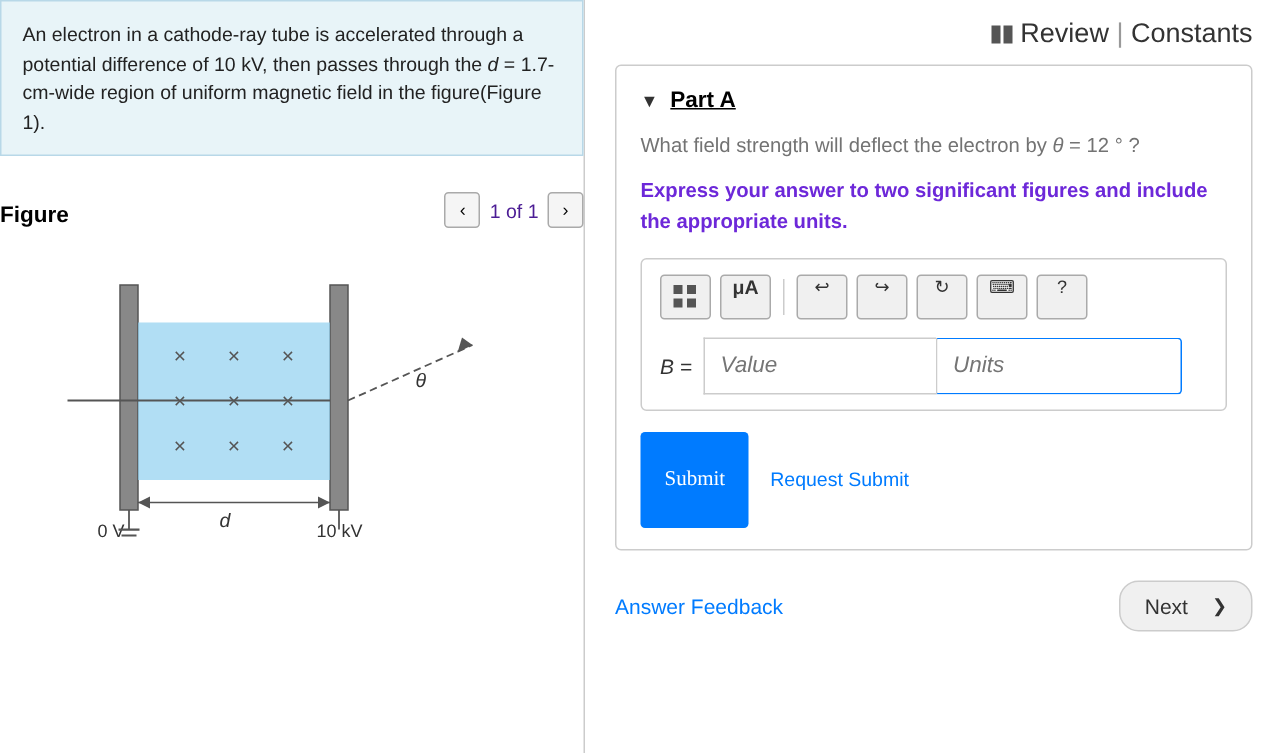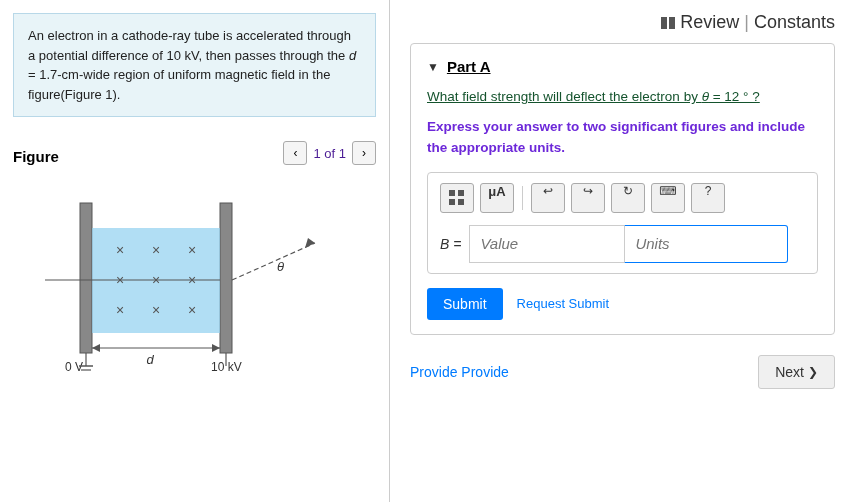--- a/index.html
+++ b/index.html
@@ -9,21 +9,21 @@
       background: #fff;
       width: 855px;
       height: 502px;
       overflow: hidden;
       display: flex;
     }
 
     
     .left-panel {
       width: 390px;
-      padding: 13px;
+      padding: 0;
       border-right: 1px solid #ccc;
       position: relative;
     }
 
     .problem-box {
       background: #e8f4f8;
       border: 1px solid #b8d8e8;
       padding: 12px 14px;
       font-size: 13px;
       line-height: 1.5;
@@ -121,24 +121,23 @@
     }
 
     .part-label {
       font-weight: bold;
       font-size: 15px;
       text-decoration: underline;
     }
 
     .question-text {
       font-size: 13.5px;
-      color: #14532d;
+      color: #737373;
       margin-bottom: 10px;
       line-height: 1.5;
-      text-decoration: underline;
     }
 
     .instruction-text {
       font-size: 13.5px;
       font-weight: bold;
       color: #6d28d9;
       margin-bottom: 14px;
       line-height: 1.5;
     }
 
@@ -244,24 +243,25 @@
     .action-row {
       display: flex;
       align-items: center;
       gap: 14px;
     }
 
     .submit-btn {
       background: #007bff;
       color: #fff;
       border: none;
-      padding: 8px 16px;
+      padding: 24px 16px;
       border-radius: 3px;
       cursor: pointer;
       font-size: 14px;
+      font-family: Liberation Serif, serif;
     }
 
     .request-link {
       color: #007bff;
       font-size: 13px;
       cursor: pointer;
       text-decoration: none;
     }
 
     .bottom-bar {
@@ -275,27 +275,27 @@
       color: #007bff;
       font-size: 14px;
       cursor: pointer;
       text-decoration: none;
     }
 
     .next-btn {
       background: #f0f0f0;
       border: 1px solid #ccc;
       padding: 8px 16px;
-      border-radius: 3px;
+      border-radius: 13px;
       cursor: pointer;
       font-size: 14px;
       color: #333;
       display: flex;
       align-items: center;
-      gap: 4px;
+      gap: 16px;
     }
 
     .next-chevron {
       font-size: 12px;
     }
   </style>
 </head>
 <body>
 
 <div class="left-panel">
@@ -424,19 +424,19 @@
       </div>
     </div>
 
     <div class="action-row">
       <button class="submit-btn">Submit</button>
       <a class="request-link">Request Submit</a>
     </div>
   </div>
 
   <div class="bottom-bar">
-    <a class="provide-feedback">Provide Provide</a>
+    <a class="provide-feedback">Answer Feedback</a>
     <button class="next-btn">
       <span>Next</span>
       <span class="next-chevron">❯</span>
     </button>
   </div>
 </div>
 
 </body></html>

